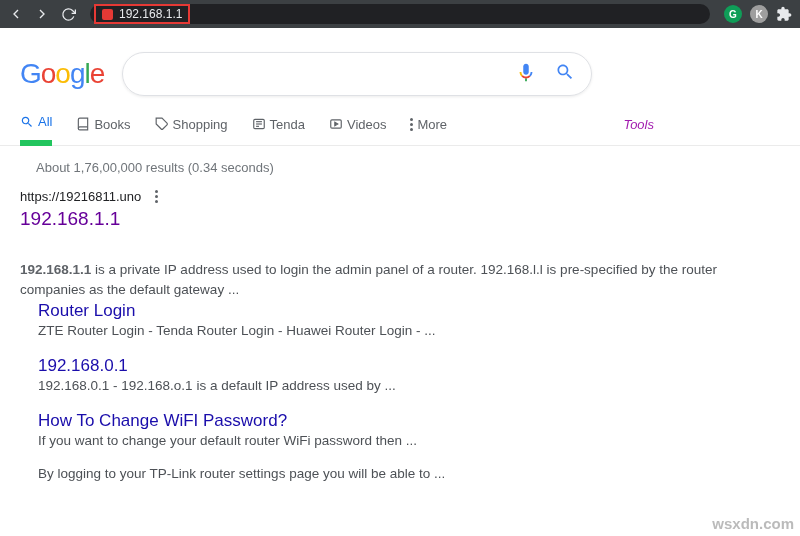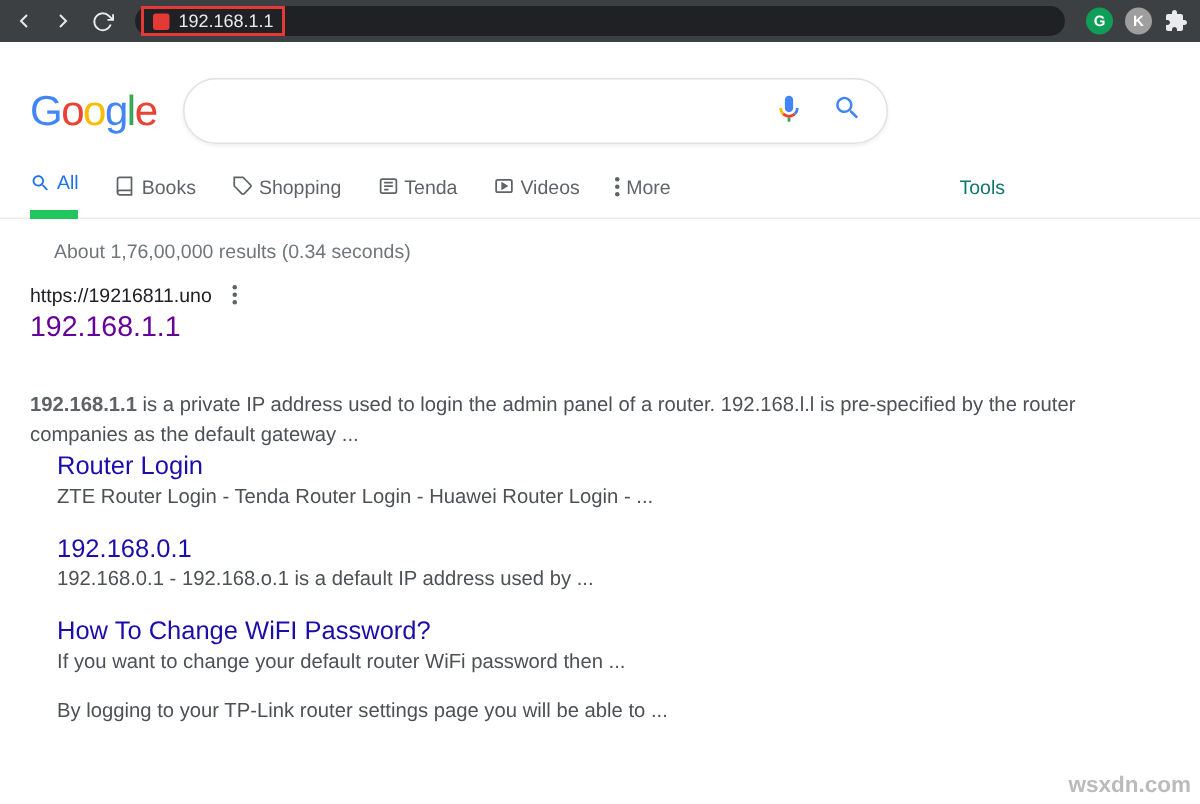--- a/index.html
+++ b/index.html
@@ -18,21 +18,21 @@
     
     .header-row { display: flex; align-items: center; padding: 24px 20px 0 20px; gap: 18px; }
     .google-logo { font-size: 28px; font-weight: 400; letter-spacing: -1px; }
     .lg-b { color: #4285f4; } .lg-r { color: #ea4335; } .lg-y { color: #fbbc05; } .lg-g { color: #34a853; }
     .search-box { flex: 1; max-width: 470px; height: 44px; border: 1px solid #dfe1e5; border-radius: 22px; display: flex; align-items: center; padding: 0 16px; justify-content: flex-end; gap: 18px; box-shadow: 0 1px 3px rgba(0,0,0,0.08); }
     
     .tabs-row { display: flex; align-items: center; padding: 18px 20px 0 20px; gap: 24px; font-size: 13px; color: #5f6368; border-bottom: 1px solid #ebebeb; position: relative; }
     .tab { display: flex; align-items: center; gap: 4px; padding-bottom: 11px; cursor: pointer; }
     .tab.active { color: #1a73e8; border-bottom: 6px solid #22c55e; margin-bottom: -1px; }
     .tab-icon { width: 14px; height: 14px; }
-    .tools { position: absolute; right: 130px; font-size: 13px; color: #0f766e; padding-bottom: 11px; cursor: pointer; }
+    .tools { position: absolute; right: 146px; font-size: 13px; color: #a21caf; padding-bottom: 11px; cursor: pointer; font-style: italic; }
     
     .results-stats { font-size: 13px; color: #70757a; padding: 14px 36px; }
     
     .result { padding: 0 20px 20px 20px; }
     .result-url-row { display: flex; align-items: center; gap: 14px; color: #202124; font-size: 13px; }
     .result-title { color: #660099; font-size: 19px; padding: 4px 0 2px 0; display: block; text-decoration: none; }
     .result-snippet { color: #4d5156; font-size: 13.5px; line-height: 1.5; margin-top: 28px; }
     .result-snippet b { color: #5f6368; }
     
     .sub-results { padding-left: 18px; }

